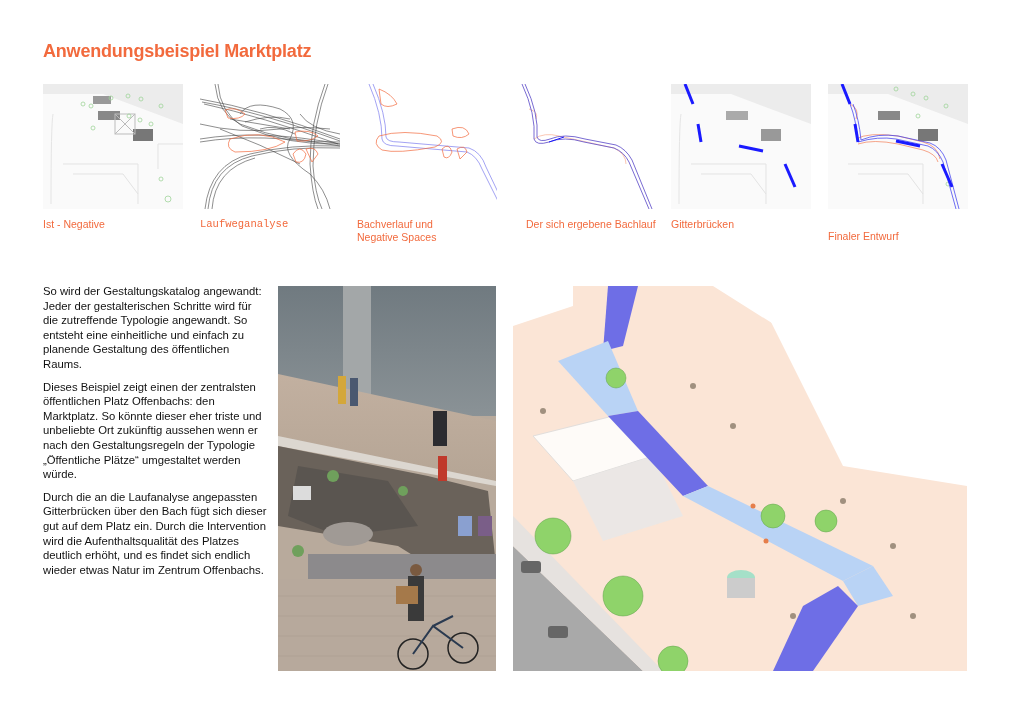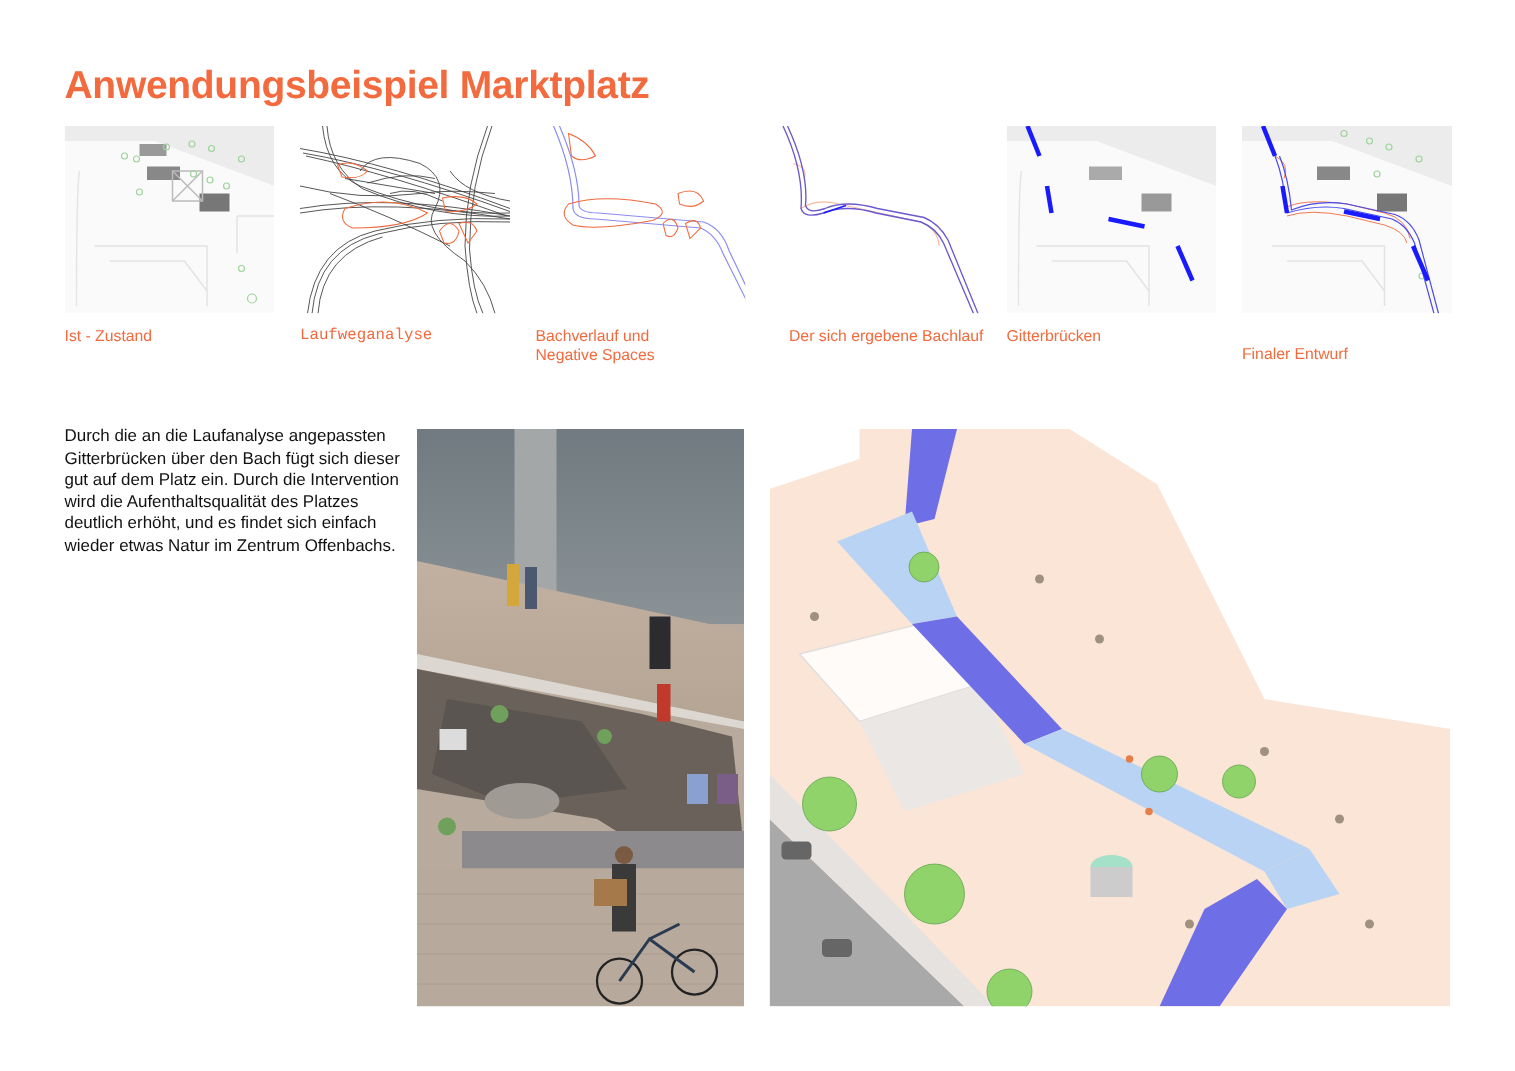--- a/index.html
+++ b/index.html
@@ -1,17 +1,17 @@
 <!DOCTYPE html>
 <html><head>
 <meta charset="utf-8">
 <style>
   html, body { margin:0; padding:0; background:#ffffff; }
   body { width:1010px; height:714px; position:relative; overflow:hidden; font-family:"Liberation Sans", sans-serif; }
-  .title { position:absolute; left:43px; top:41px; font-size:26px; font-weight:bold; color:#f26a3d; letter-spacing:-0.2px; }
+  .title { position:absolute; left:43px; top:41px; font-size:18px; font-weight:bold; color:#f26a3d; letter-spacing:-0.2px; }
   .thumb { position:absolute; top:84px; width:140px; height:125px; overflow:hidden; }
   .thumb svg { width:140px; height:125px; display:block; }
   .caption { position:absolute; top:218px; font-size:10.5px; line-height:13px; color:#f26a3d; }
   .body-text { position:absolute; left:43px; top:284px; width:225px; font-size:11.3px; line-height:14.6px; color:#111; }
   .body-text p { margin:0 0 8px 0; }
   .photo { position:absolute; left:278px; top:286px; width:218px; height:385px; overflow:hidden; }
   .iso { position:absolute; left:513px; top:286px; width:454px; height:385px; overflow:hidden; }
   .iso svg, .photo svg { display:block; }
 </style>
 </head>
@@ -160,30 +160,32 @@
     </g>
     <g stroke="#1a1aff" stroke-width="3">
       <line x1="14" y1="0" x2="22" y2="20"></line>
       <line x1="27" y1="40" x2="30" y2="58"></line>
       <line x1="68" y1="57" x2="92" y2="62"></line>
       <line x1="114" y1="80" x2="124" y2="103"></line>
     </g>
   </svg>
 </div>
 
-<div class="caption" style="left:43px;">Ist - Zustand</div>
+<div class="caption" style="left:43px;">Ist - Negative</div>
 <div class="caption" style="left:200px;font-family:Liberation Mono, monospace;">Laufweganalyse</div>
 <div class="caption" style="left:357px; white-space:pre-line;">Bachverlauf und
 Negative Spaces</div>
 <div class="caption" style="left:514px;margin-left:12px;">Der sich ergebene Bachlauf</div>
 <div class="caption" style="left:671px;">Gitterbrücken</div>
 <div class="caption" style="left:828px;margin-top:12px;">Finaler Entwurf</div>
 
 <div class="body-text">
-  <p>Durch die an die Laufanalyse angepassten Gitterbrücken über den Bach fügt sich dieser gut auf dem Platz ein. Durch die Intervention wird die Aufenthaltsqualität des Platzes deutlich erhöht, und es findet sich einfach wieder etwas Natur im Zentrum Offenbachs.</p>
+  <p>So wird der Gestaltungskatalog angewandt: Jeder der gestalterischen Schritte wird für die zutreffende Typologie angewandt. So entsteht eine einheitliche und einfach zu planende Gestaltung des öffentlichen Raums.</p>
+  <p>Dieses Beispiel zeigt einen der zentralsten öffentlichen Platz Offenbachs: den Marktplatz. So könnte dieser eher triste und unbeliebte Ort zukünftig aussehen wenn er nach den Gestaltungsregeln der Typologie „Öffentliche Plätze“ umgestaltet werden würde.</p>
+  <p>Durch die an die Laufanalyse angepassten Gitterbrücken über den Bach fügt sich dieser gut auf dem Platz ein. Durch die Intervention wird die Aufenthaltsqualität des Platzes deutlich erhöht, und es findet sich endlich wieder etwas Natur im Zentrum Offenbachs.</p>
 </div>
 
 <div class="photo">
   <svg width="218" height="385" viewBox="0 0 218 385">
     <defs>
       <linearGradient id="wall" x1="0" y1="0" x2="0" y2="1">
         <stop offset="0" stop-color="#707a80"></stop>
           <stop offset="1" stop-color="#8a9296"></stop>
       </linearGradient>
       <linearGradient id="pav" x1="0" y1="0" x2="0" y2="1">

